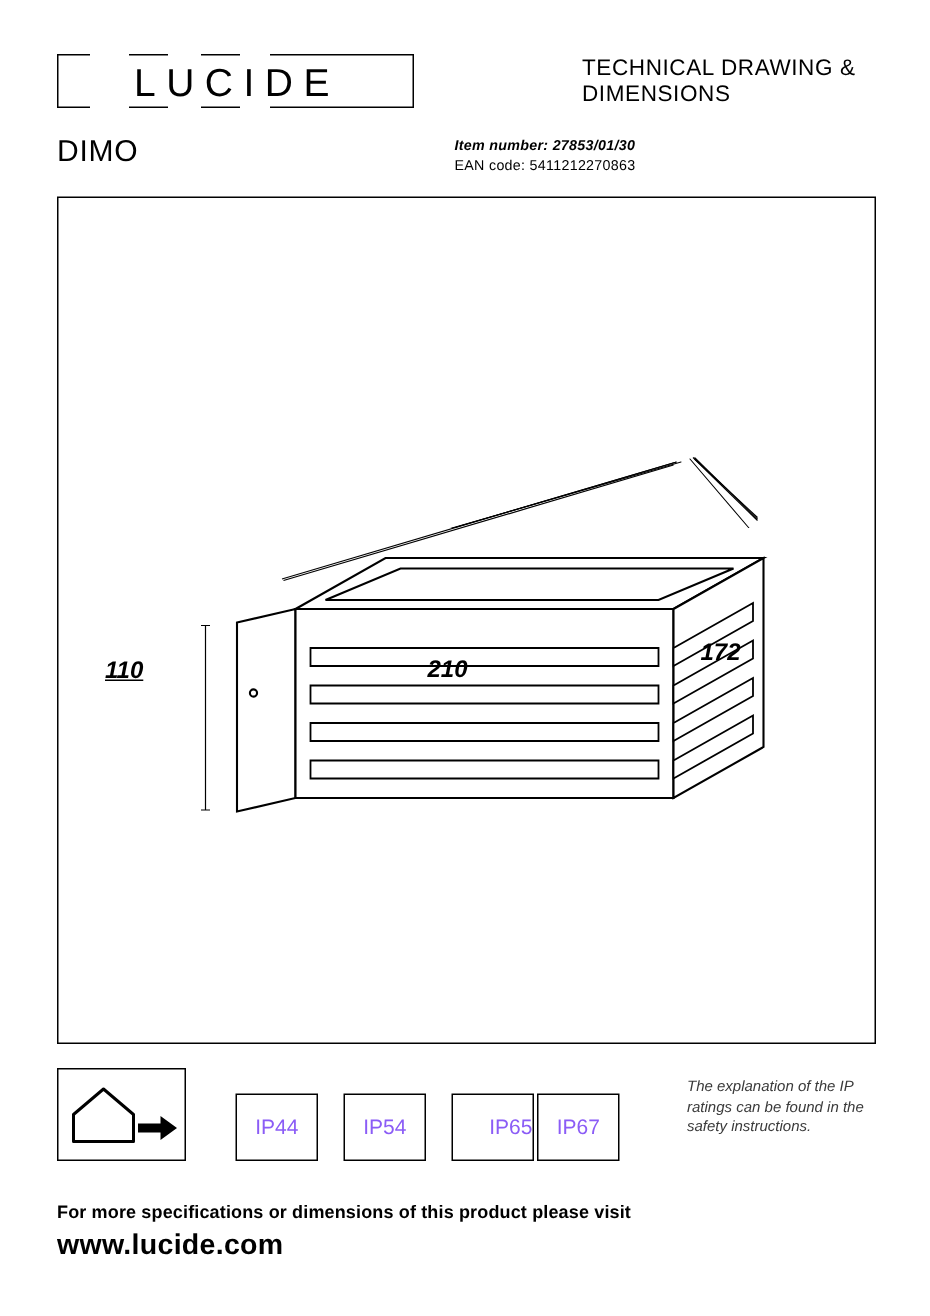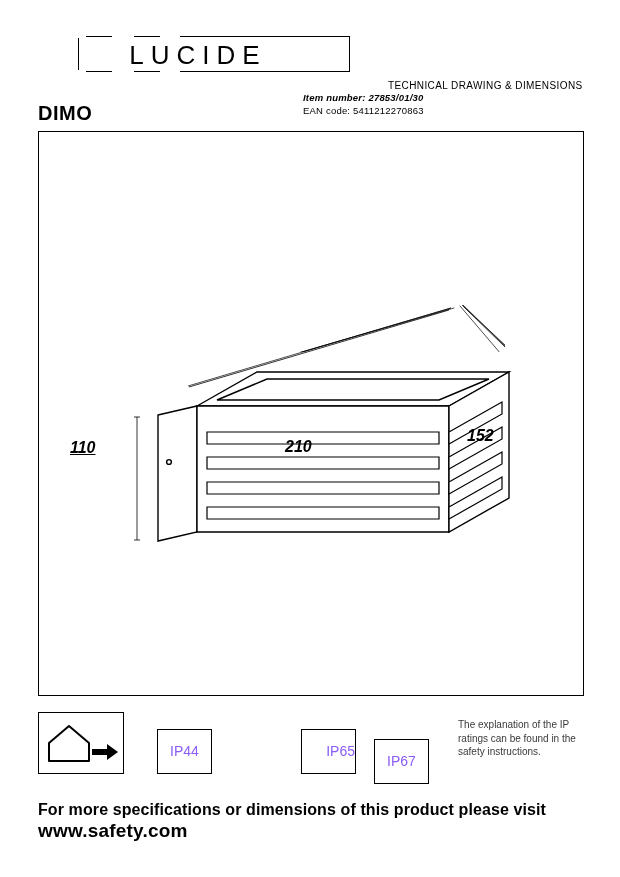--- a/index.html
+++ b/index.html
@@ -20,25 +20,24 @@
     left: 0; top: 0;
     width: 620px;
     height: 877px;
   }
 
   
   .logo-box {
     position: absolute;
     left: 38px;
     top: 36px;
-    width: 272px;
+    width: 238px;
     height: 36px;
     border: 1.5px solid #000;
     box-sizing: border-box;
-    margin-left: 40px;
   }
   .logo-text {
     position: absolute;
     left: 0; top: 0;
     width: 238px;
     height: 36px;
     line-height: 36px;
     text-align: center;
     font-size: 26px;
     letter-spacing: 7px;
@@ -55,34 +54,32 @@
   .logo-gap.g2 { left: 112px; top: 34px; width: 22px; }
   .logo-gap.g3 { left: 160px; top: 34px; width: 20px; }
   .logo-gap.g4 { left: 60px;  top: 70px; width: 26px; }
   .logo-gap.g5 { left: 112px; top: 70px; width: 22px; }
   .logo-gap.g6 { left: 160px; top: 70px; width: 20px; }
 
   .tech-title {
     position: absolute;
     left: 388px;
     top: 37px;
-    font-size: 10px;
+    font-size: 15px;
     letter-spacing: 0.4px;
     color: #000;
-    margin-top: 43px;
   }
 
   .product-name {
     position: absolute;
     left: 38px;
     top: 90px;
     font-size: 20px;
-    font-weight: bold;
+    font-weight: normal;
     letter-spacing: 0.5px;
-    margin-top: 12px;
   }
 
   .item-line {
     position: absolute;
     left: 303px;
     top: 92px;
     font-size: 9.5px;
     font-weight: bold;
     letter-spacing: 0.2px;
     font-style: italic;
@@ -129,38 +126,39 @@
     border: 1px solid #000;
     box-sizing: border-box;
     text-align: center;
     line-height: 43px;
     font-size: 14px;
     color: #8b5cf6;
   }
   .ip-box.b0 { left: 157px; }
   .ip-box.b1 { left: 229px; }
   .ip-box.b2 { left: 301px; text-align: right; }
-  .ip-box.b3 { left: 374px; margin-top: 10px; }
+  .ip-box.b3 { left: 358px; }
 
   .ip-note {
     position: absolute;
     left: 458px;
     top: 718px;
     width: 130px;
     font-size: 10px;
     line-height: 13.5px;
     color: #3a3a3a;
+    font-style: italic;
   }
 
   
   .footer-line1 {
     position: absolute;
     left: 38px;
     top: 801px;
-    font-size: 16px;
+    font-size: 12px;
     font-weight: bold;
     letter-spacing: 0.1px;
     text-align: center;
   }
   .footer-line2 {
     position: absolute;
     left: 38px;
     top: 820px;
     font-size: 19px;
     font-weight: bold;
@@ -362,33 +360,34 @@
 
         <line x1="424" y1="174" x2="466" y2="215"></line>
 
         <line x1="98" y1="285" x2="98" y2="408"></line>
         <line x1="95" y1="285" x2="101" y2="285"></line>
         <line x1="95" y1="408" x2="101" y2="408"></line>
       </g>
     </svg>
 
     <div class="dim-label" style="left:246px; top:306px;">210</div>
-    <div class="dim-label" style="left:428px; top:295px;">152</div>
+    <div class="dim-label" style="left:428px; top:295px;">172</div>
     <div class="dim-label" style="left:31px; top:307px;text-decoration:underline;">110</div>
   </div>
 
   <div class="house-box">
     <svg width="84" height="60" viewBox="0 0 84 60">
       <path d="M10 30 L30 13 L50 30 L50 48 L10 48 Z" fill="none" stroke="#000" stroke-width="2" stroke-linejoin="round"></path>
       <path d="M53 36 L68 36 L68 31 L79 39 L68 47 L68 42 L53 42 Z" fill="#000" stroke="none"></path>
     </svg>
   </div>
 
   <div class="ip-box b0">IP44</div>
+  <div class="ip-box b1">IP54</div>
   <div class="ip-box b2">IP65</div>
   <div class="ip-box b3">IP67</div>
 
   <div class="ip-note">The explanation of the IP ratings can be found in the safety instructions.</div>
 
   <div class="footer-line1">For more specifications or dimensions of this product please visit</div>
-  <div class="footer-line2">www.safety.com</div>
+  <div class="footer-line2">www.lucide.com</div>
 
 </div>
 
 </body></html>

